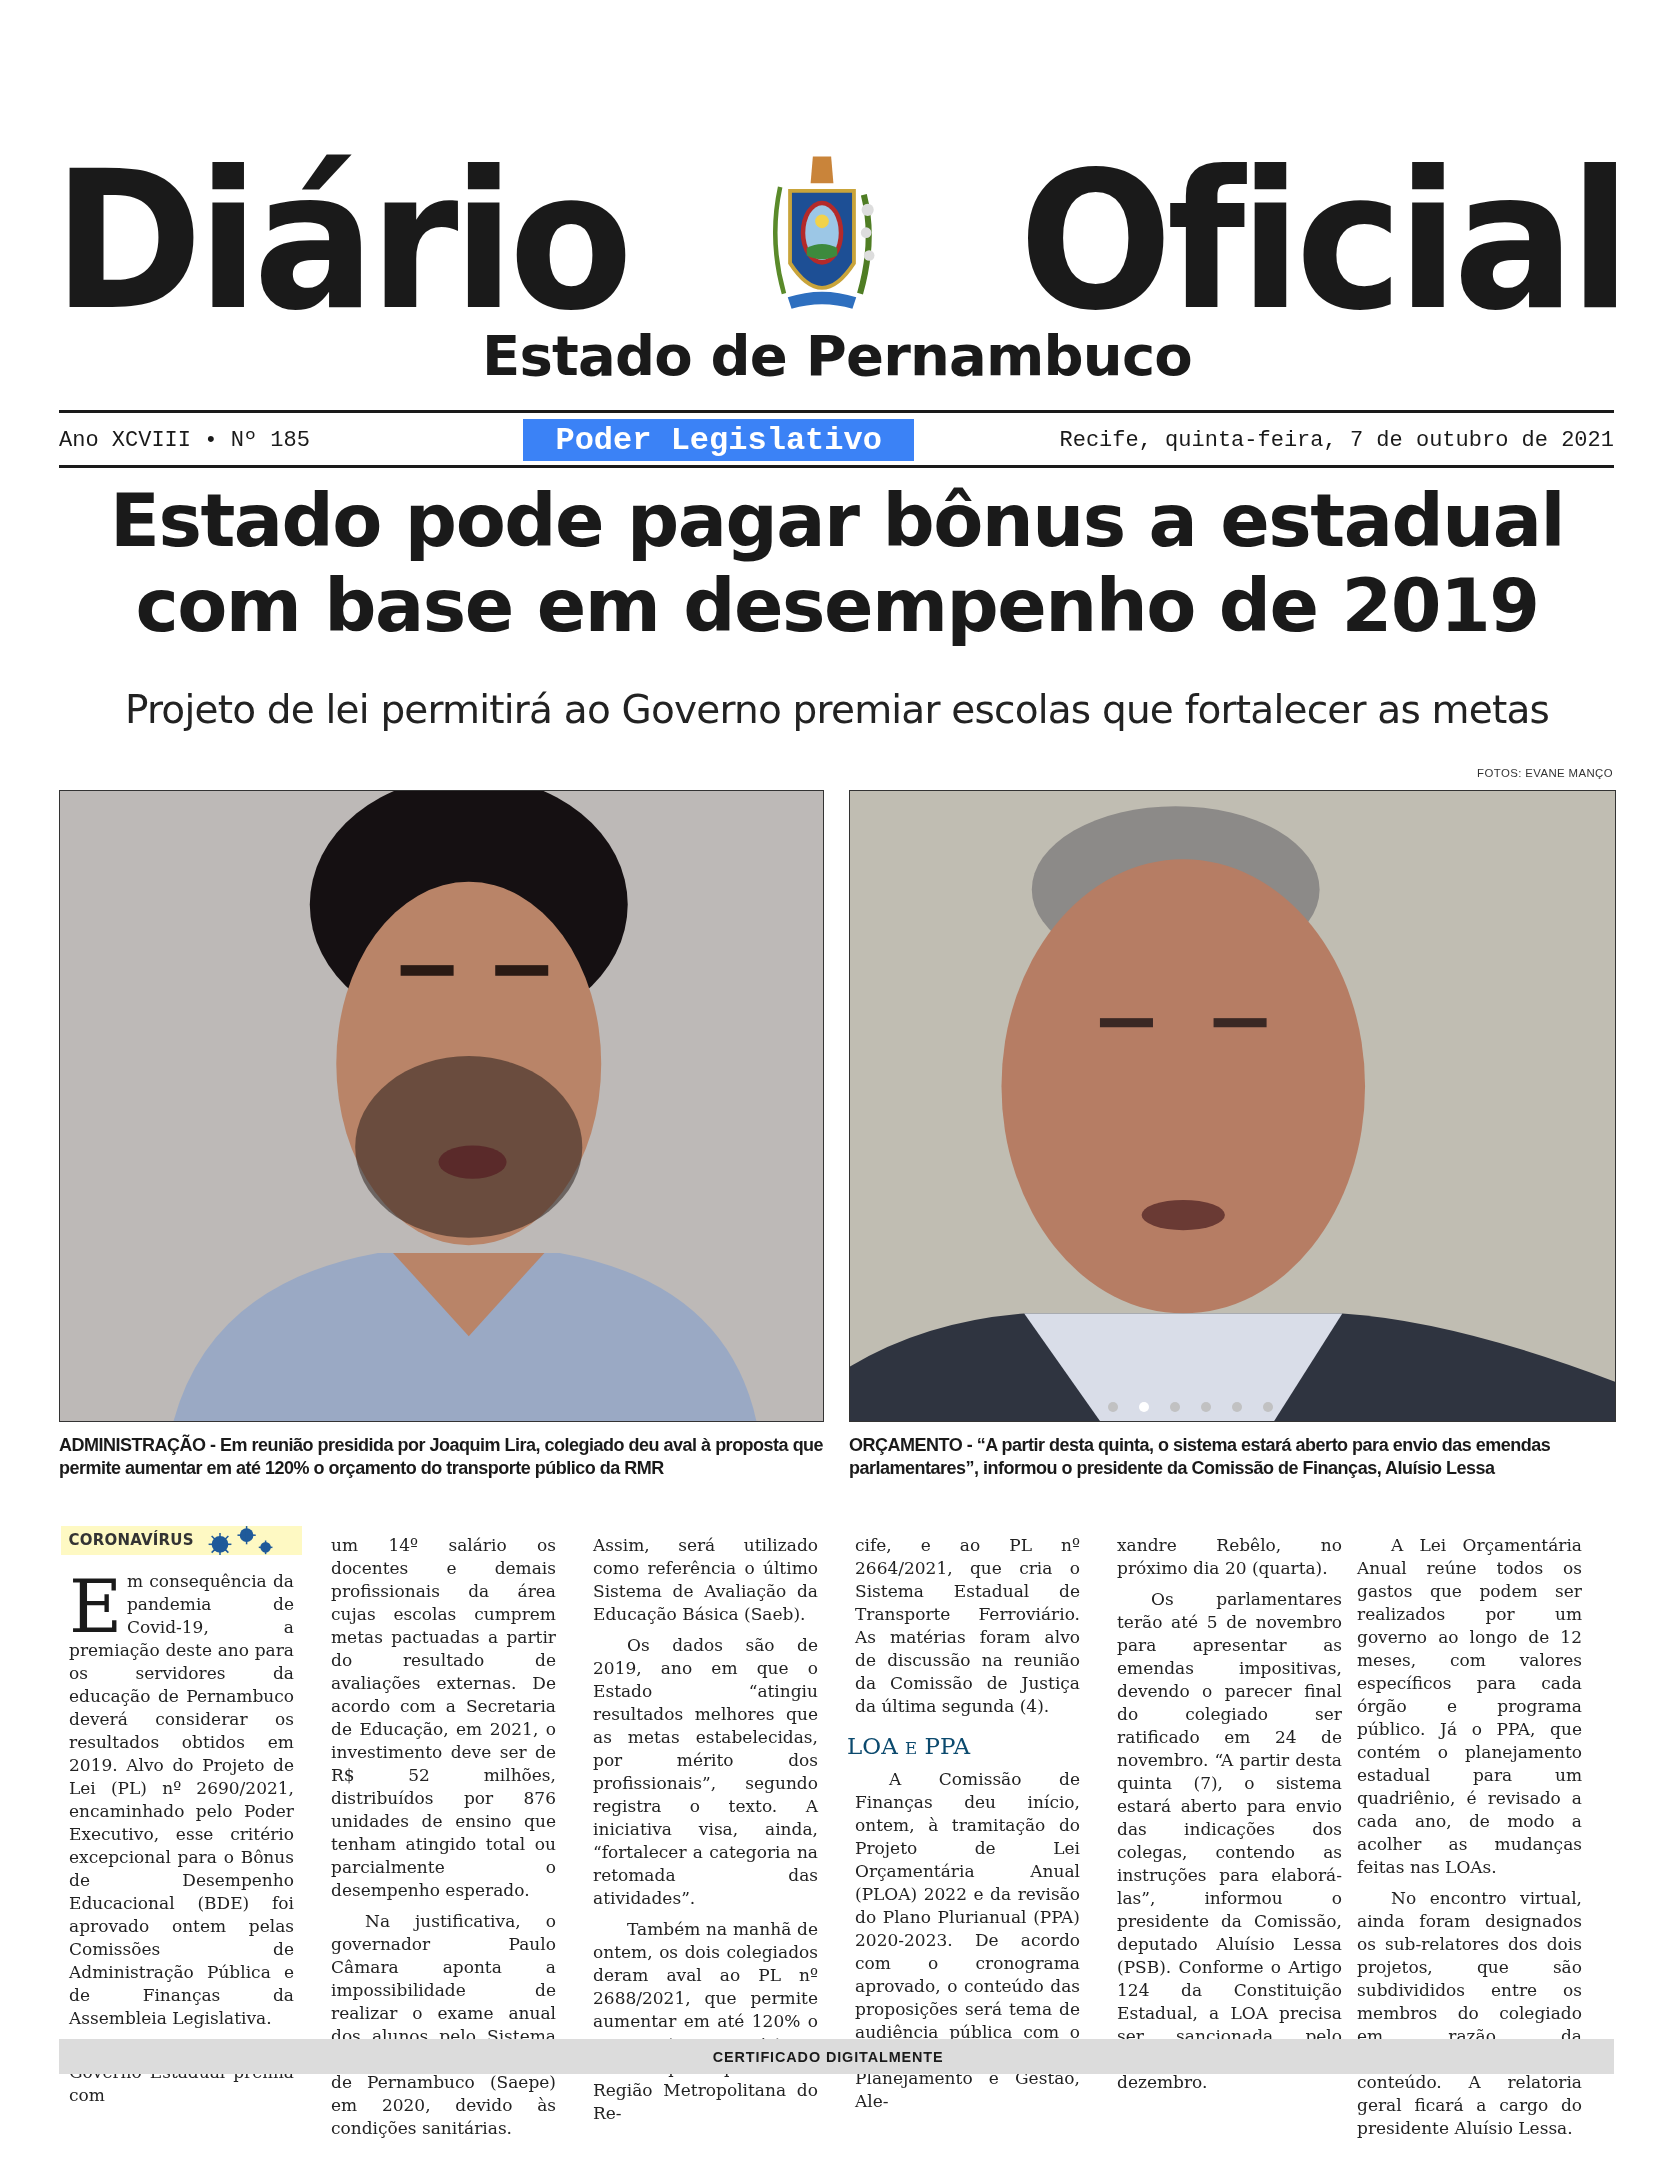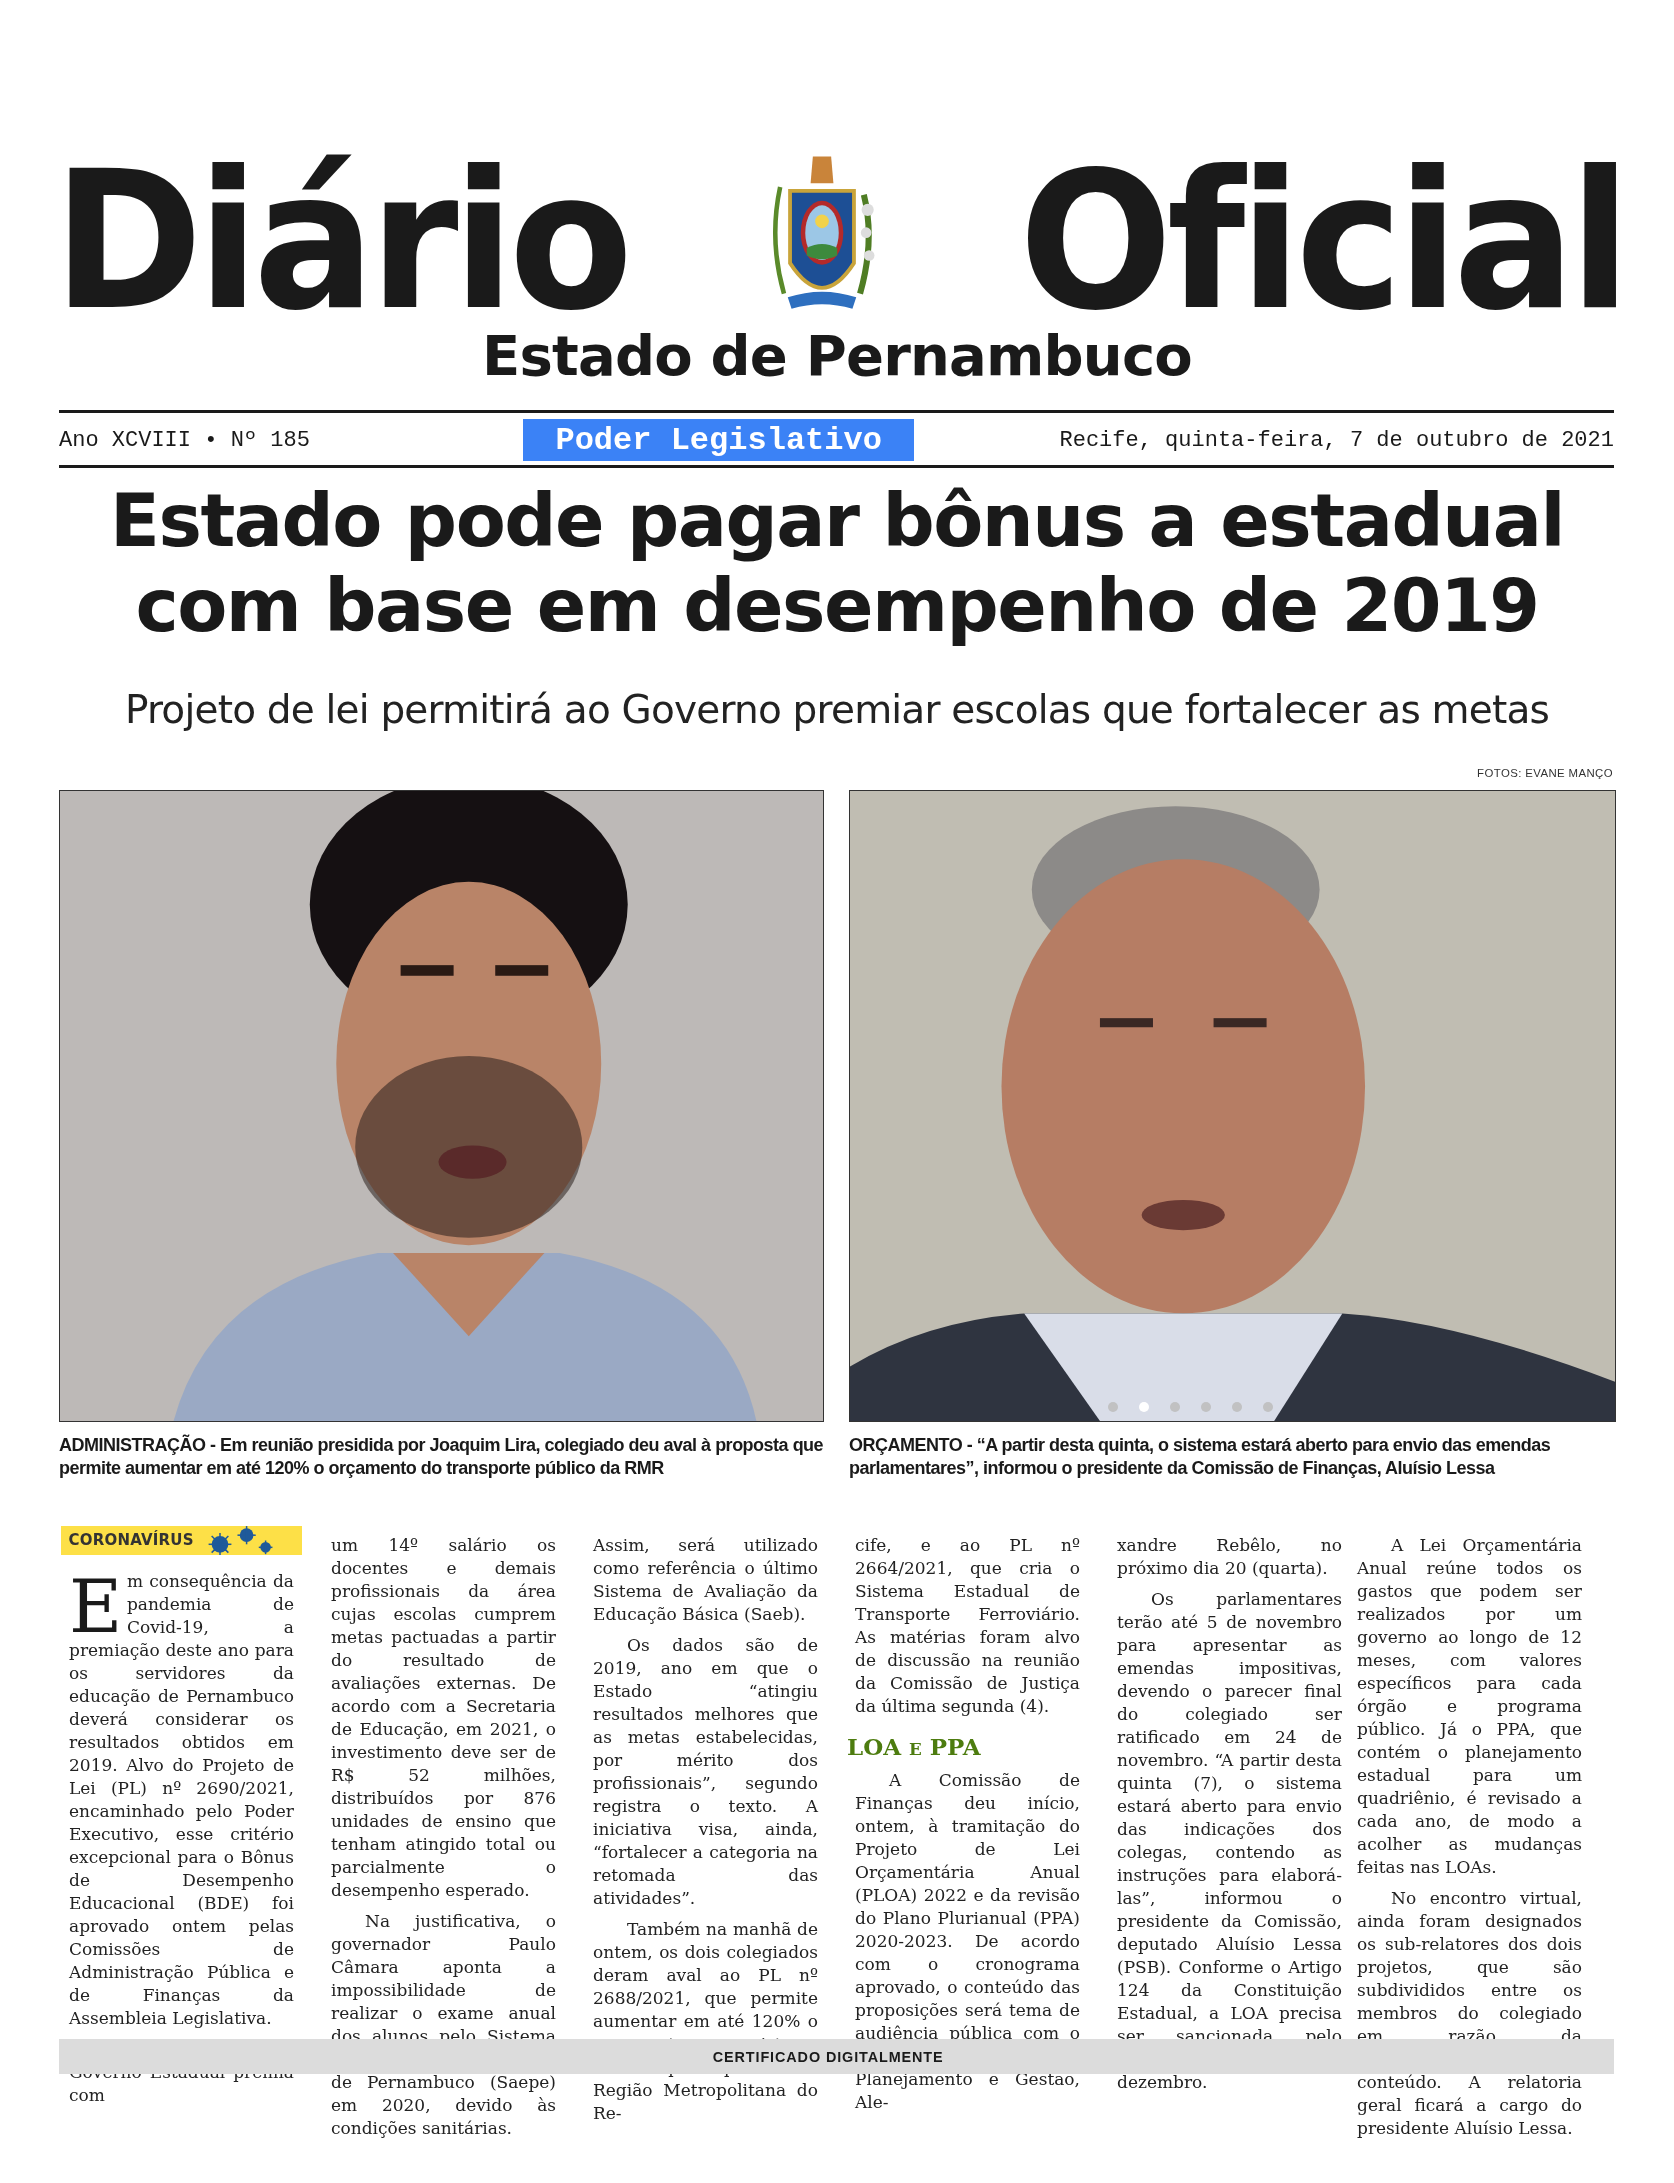--- a/index.html
+++ b/index.html
@@ -37,24 +37,24 @@
   .col { top: 1526px; width: 241px; font-family: "DejaVu Serif", serif; font-size: 17px; line-height: 23px; text-align: justify; hyphens: manual; color: #222; }
   .col p { margin: 8px; text-indent: 34px; }
   .col p.noindent { text-indent: 0; }
   .col1 { left: 61px; }
   .col2 { left: 323px; }
   .col3 { left: 585px; }
   .col4 { left: 847px; }
   .col5 { left: 1109px; }
   .col6 { left: 1349px; }
 
-  .kicker { display: flex; align-items: center; height: 29px; background: #fde047; margin-bottom: 15px; padding-left: 7.6px; font-family: "DejaVu Sans", sans-serif; font-weight: bold; font-size: 15px; color: #333; letter-spacing: 0.2px; }
+  .kicker { display: flex; align-items: center; height: 29px; background: #fef9c3; margin-bottom: 15px; padding-left: 7.6px; font-family: "DejaVu Sans", sans-serif; font-weight: bold; font-size: 15px; color: #333; letter-spacing: 0.2px; }
   .virus { margin-left: 7.6px; width: 76px; height: 29px; }
   .dropcap { float: left; font-family: "DejaVu Serif", serif; font-size: 73px; line-height: 61px; margin: 6px 4.6px 0 0; color: #1a1a1a; }
-  .subhead { font-family: "DejaVu Serif", serif; font-weight: bold; font-size: 23px; margin: 16.7px 0 3px 0; color: #4d7c0f; }
+  .subhead { font-family: "DejaVu Serif", serif; font-weight: normal; font-size: 23px; margin: 16.7px 0 3px 0; color: #0c4a6e; }
   .subhead .small { font-size: 16.7px; }
 
   .footer-bar { top: 2039px; left: 59px; width: 1555px; height: 35px; background: #dcdcdc; display: flex; align-items: center; justify-content: center; }
   .footer-text { font-family: "Liberation Sans", sans-serif; font-weight: bold; font-size: 14.4px; letter-spacing: 0.9px; color: #1a1a1a; margin-right: 16.7px; }
 </style>
 </head>
 <body>
 
 <div class="abs mast-title">
   <span class="mast-word">Diário</span>

